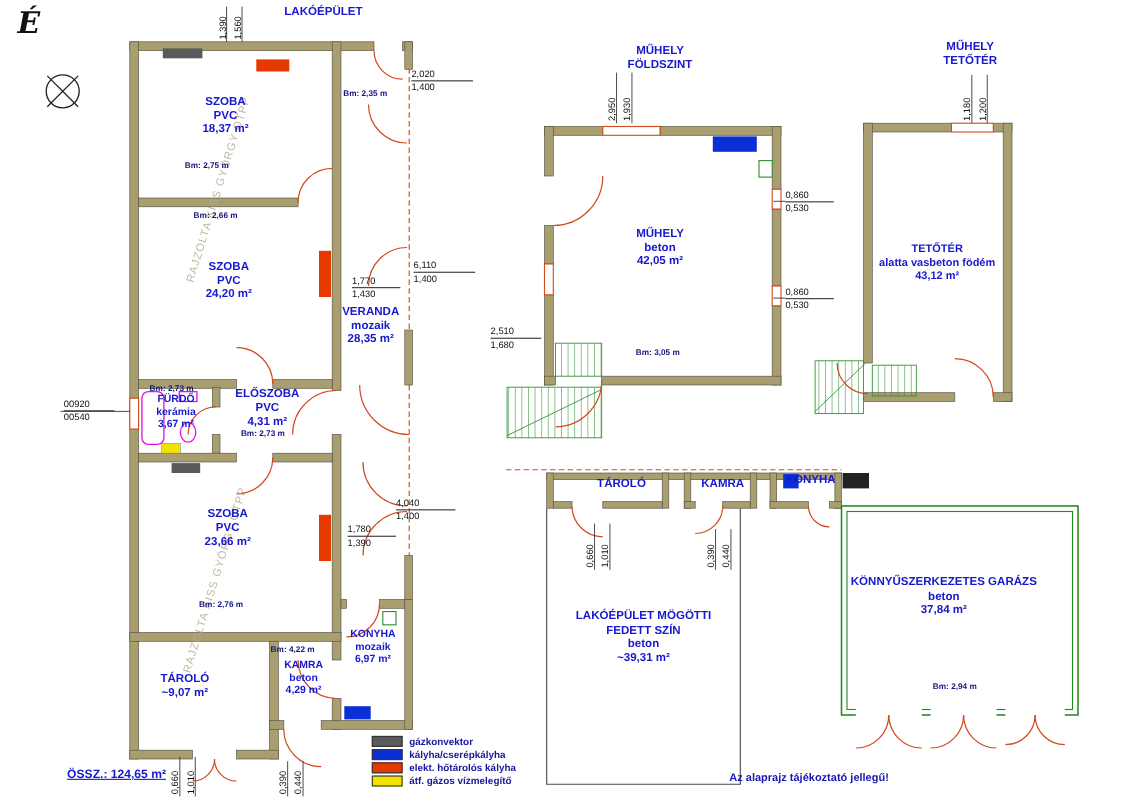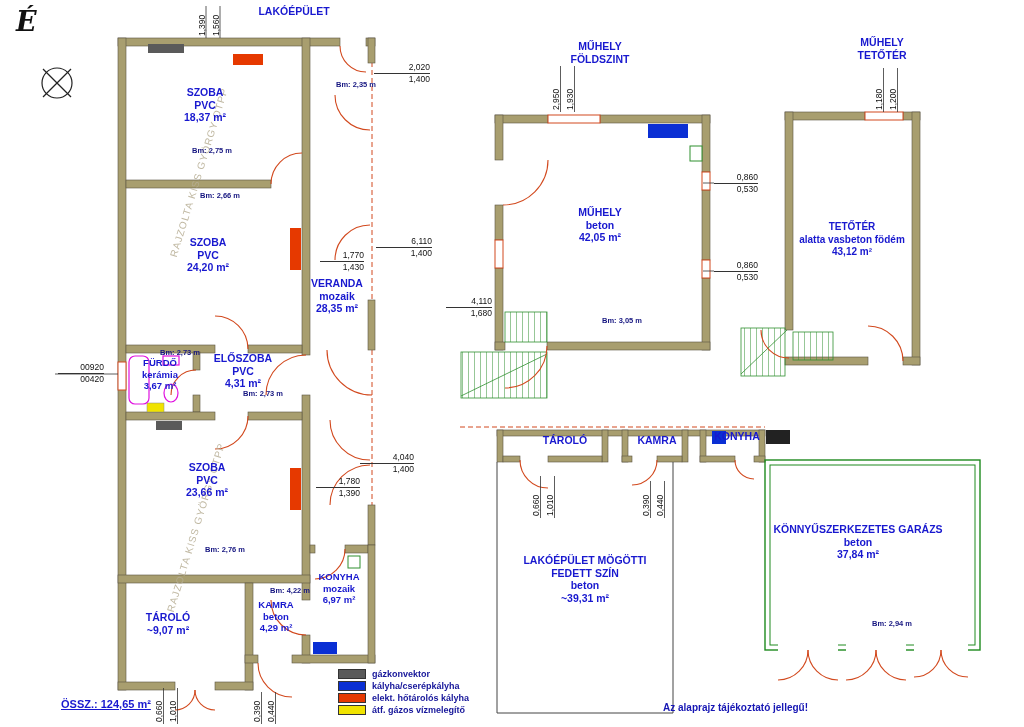--- a/index.html
+++ b/index.html
@@ -2,22 +2,22 @@
 <html><head>
 <meta charset="utf-8">
 <style>
   html,body{margin:0;padding:0;background:#fff;}
   .canvas{position:relative;width:1024px;height:727px;background:#fff;overflow:hidden;
           font-family:"Liberation Sans","DejaVu Sans",sans-serif;}
   svg{position:absolute;left:0;top:0;}
   .t{position:absolute;color:#1818cf;font-weight:700;text-align:center;
      line-height:12.5px;font-size:10.5px;}
   .t span{display:block;}
-  .bm{position:absolute;color:#151580;font-size:7.5px;white-space:nowrap;font-weight:700;padding-left:24px;}
-  .hdim{position:absolute;text-align:right;font-size:8.5px;color:#111;line-height:11px;}
+  .bm{position:absolute;color:#151580;font-size:7.5px;white-space:nowrap;font-weight:700;}
+  .hdim{position:absolute;text-align:left;font-size:8.5px;color:#111;line-height:11px;}
   .hdim .a{display:block;border-bottom:1px solid #333;}
   .hdim .b{display:block;}
   .vdim{position:absolute;font-size:8.5px;color:#111;transform:rotate(-90deg);
         transform-origin:0 0;white-space:nowrap;}
   .wm{position:absolute;color:#b6ad93;font-size:10px;transform:rotate(-73deg);
       transform-origin:0 0;white-space:nowrap;letter-spacing:1px;opacity:.85;}
   .legend{position:absolute;left:338px;top:668px;}
   .legend-row{display:flex;align-items:center;gap:6px;height:12px;}
   .legend-sw{width:26px;height:8px;border:0.5px solid #333;}
   .sw-gray{background:#5a5a5a;}
@@ -334,40 +334,40 @@
 <div class="hdim" style="left:376px;top:236px;width:56px">
   <span class="a">6,110</span>
   <span class="b">1,400</span>
 </div>
 <div class="hdim" style="left:320px;top:250px;width:44px">
   <span class="a">1,770</span>
   <span class="b">1,430</span>
 </div>
 <div class="hdim" style="left:58px;top:362px;width:46px">
   <span class="a">00920</span>
-  <span class="b">00420</span>
+  <span class="b">00540</span>
 </div>
 <div class="hdim" style="left:360px;top:452px;width:54px">
   <span class="a">4,040</span>
   <span class="b">1,400</span>
 </div>
 <div class="hdim" style="left:316px;top:476px;width:44px">
   <span class="a">1,780</span>
   <span class="b">1,390</span>
 </div>
 <div class="hdim" style="left:714px;top:172px;width:44px">
   <span class="a">0,860</span>
   <span class="b">0,530</span>
 </div>
 <div class="hdim" style="left:714px;top:260px;width:44px">
   <span class="a">0,860</span>
   <span class="b">0,530</span>
 </div>
 <div class="hdim" style="left:446px;top:296px;width:46px">
-  <span class="a">4,110</span>
+  <span class="a">2,510</span>
   <span class="b">1,680</span>
 </div>
 
 <span class="vdim" style="left:197px;top:36px">1,390</span>
 <span class="vdim" style="left:211px;top:36px">1,560</span>
 <span class="vdim" style="left:154px;top:722px">0,660</span>
 <span class="vdim" style="left:168px;top:722px">1,010</span>
 <span class="vdim" style="left:252px;top:722px">0,390</span>
 <span class="vdim" style="left:266px;top:722px">0,440</span>
 <span class="vdim" style="left:551px;top:110px">2,950</span>

